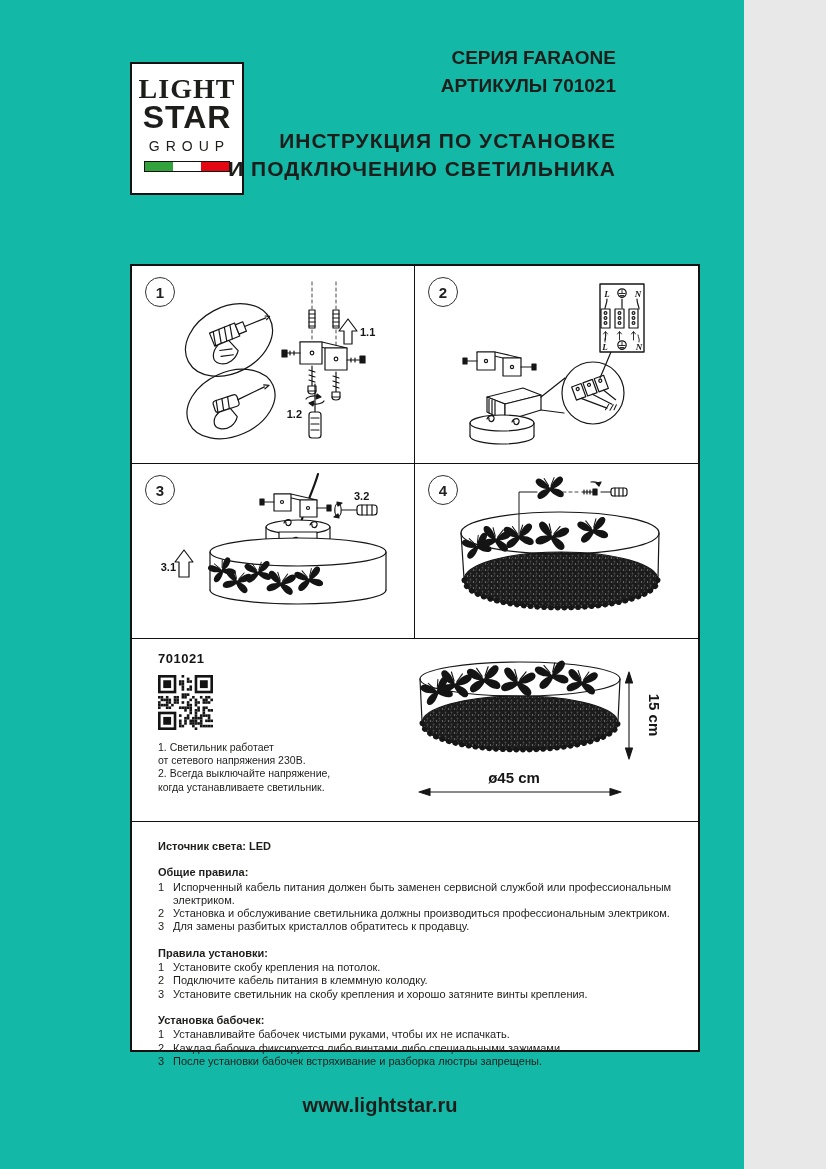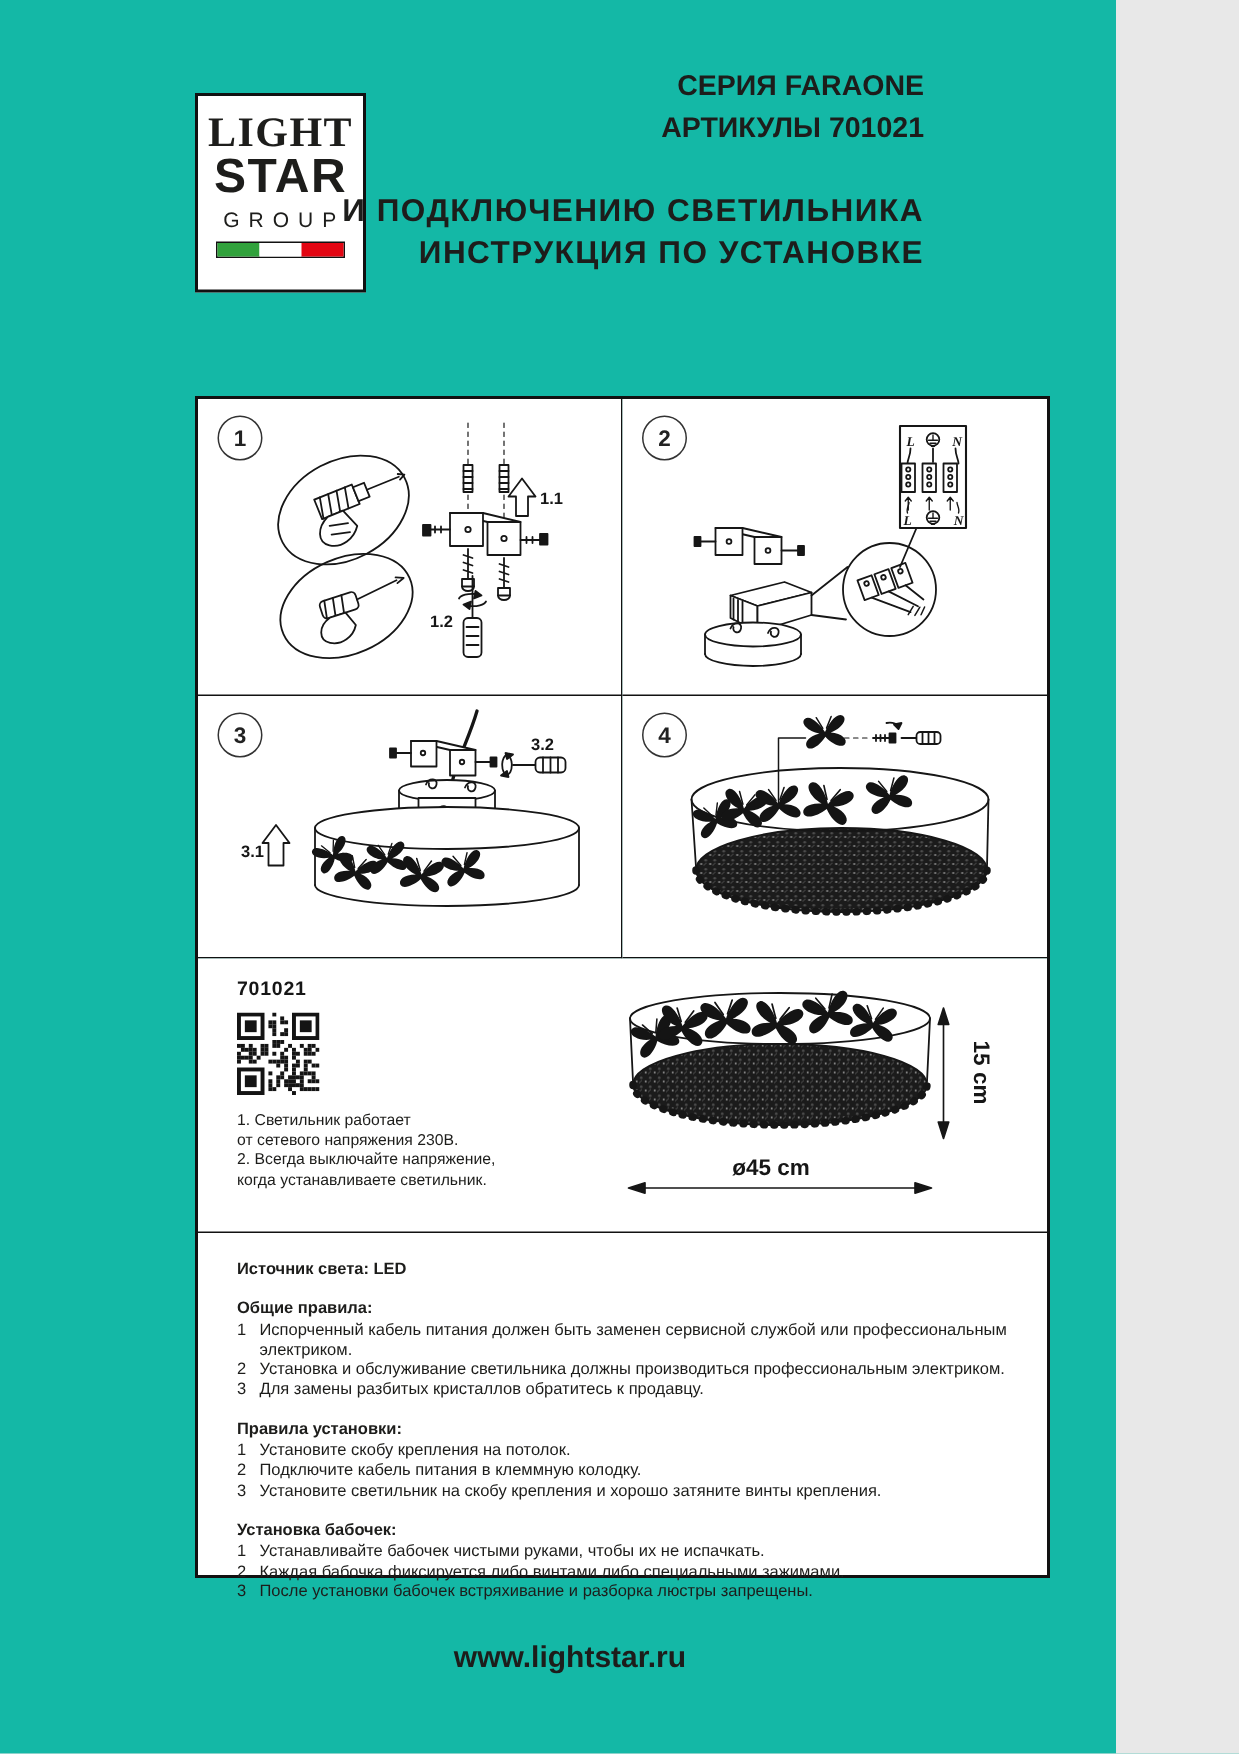--- a/index.html
+++ b/index.html
@@ -72,22 +72,22 @@
       <div style="background:#31a23c"></div>
         <div style="background:#ffffff"></div>
         <div style="background:#e30613"></div>
     </div>
   </div>
 
   <div class="hdr">
     <div class="hdr-series">СЕРИЯ FARAONE</div>
     <div class="hdr-article">АРТИКУЛЫ 701021</div>
     <div class="hdr-gap"></div>
+    <div class="hdr-title">ИНСТРУКЦИЯ ПО УСТАНОВКЕ</div>
     <div class="hdr-title">И ПОДКЛЮЧЕНИЮ СВЕТИЛЬНИКА</div>
-    <div class="hdr-title">ИНСТРУКЦИЯ ПО УСТАНОВКЕ</div>
   </div>
 
   <div class="grid">
 
     <div class="cell" id="c1">
       <div class="numcirc">1</div>
       <svg class="draw" width="281" height="196" viewBox="0 0 281 196">
         <g fill="none" stroke="#161616" stroke-width="1.2" stroke-linecap="round" stroke-linejoin="round">
 
           <g>

